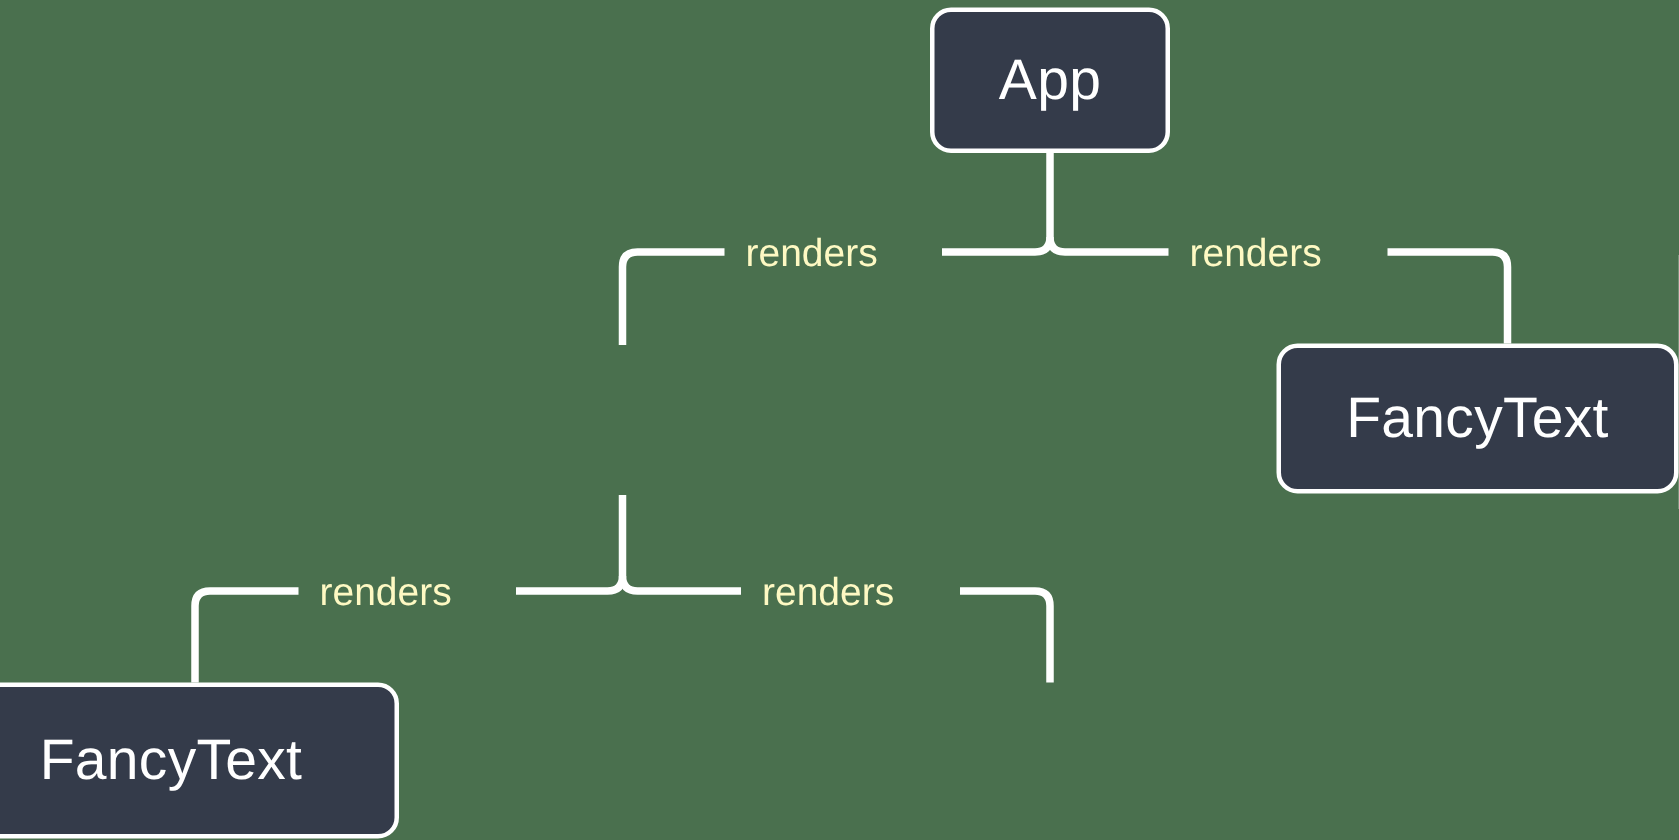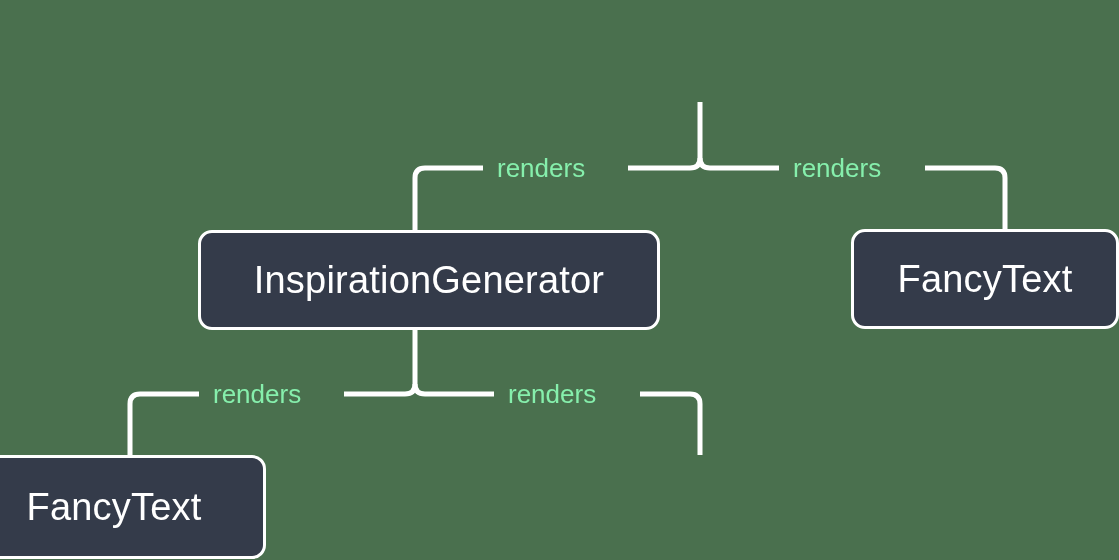--- a/index.html
+++ b/index.html
@@ -41,21 +41,21 @@
     letter-spacing: 0.2px;
     white-space: nowrap;
     z-index: 2;
   }
   .node-label {
     display: block;
     line-height: 1;
   }
   .edge-label {
     position: absolute;
-    color: #86efac;
+    color: #fef9c3;
     font-family: "Liberation Sans", sans-serif;
     font-size: 26px;
     font-weight: 400;
     line-height: 1;
     white-space: nowrap;
     z-index: 3;
   }
 
   
   #node-app        { left: 620px; top: 5px;   width: 160px; height: 97px; }
@@ -89,24 +89,24 @@
       <path d="M 415,330 L 415,384"></path>
 
       <path d="M 415,384 Q 415,394 405,394 L 344,394"></path>
       <path d="M 199,394 L 140,394 Q 130,394 130,404 L 130,455"></path>
 
       <path d="M 415,384 Q 415,394 425,394 L 494,394"></path>
       <path d="M 640,394 L 690,394 Q 700,394 700,404 L 700,455"></path>
     </g>
   </svg>
 
+  <div class="node" id="node-app">
+    <span class="node-label">App</span>
+  </div>
 
-  <div class="node" id="node-inspgen">
-    <span class="node-label">InspirationGenerator</span>
-  </div>
 
   <div class="node" id="node-fancy-right">
     <span class="node-label">FancyText</span>
   </div>
 
   <div class="node" id="node-fancy-left">
     <span class="node-label">FancyText</span>
   </div>
 
 

